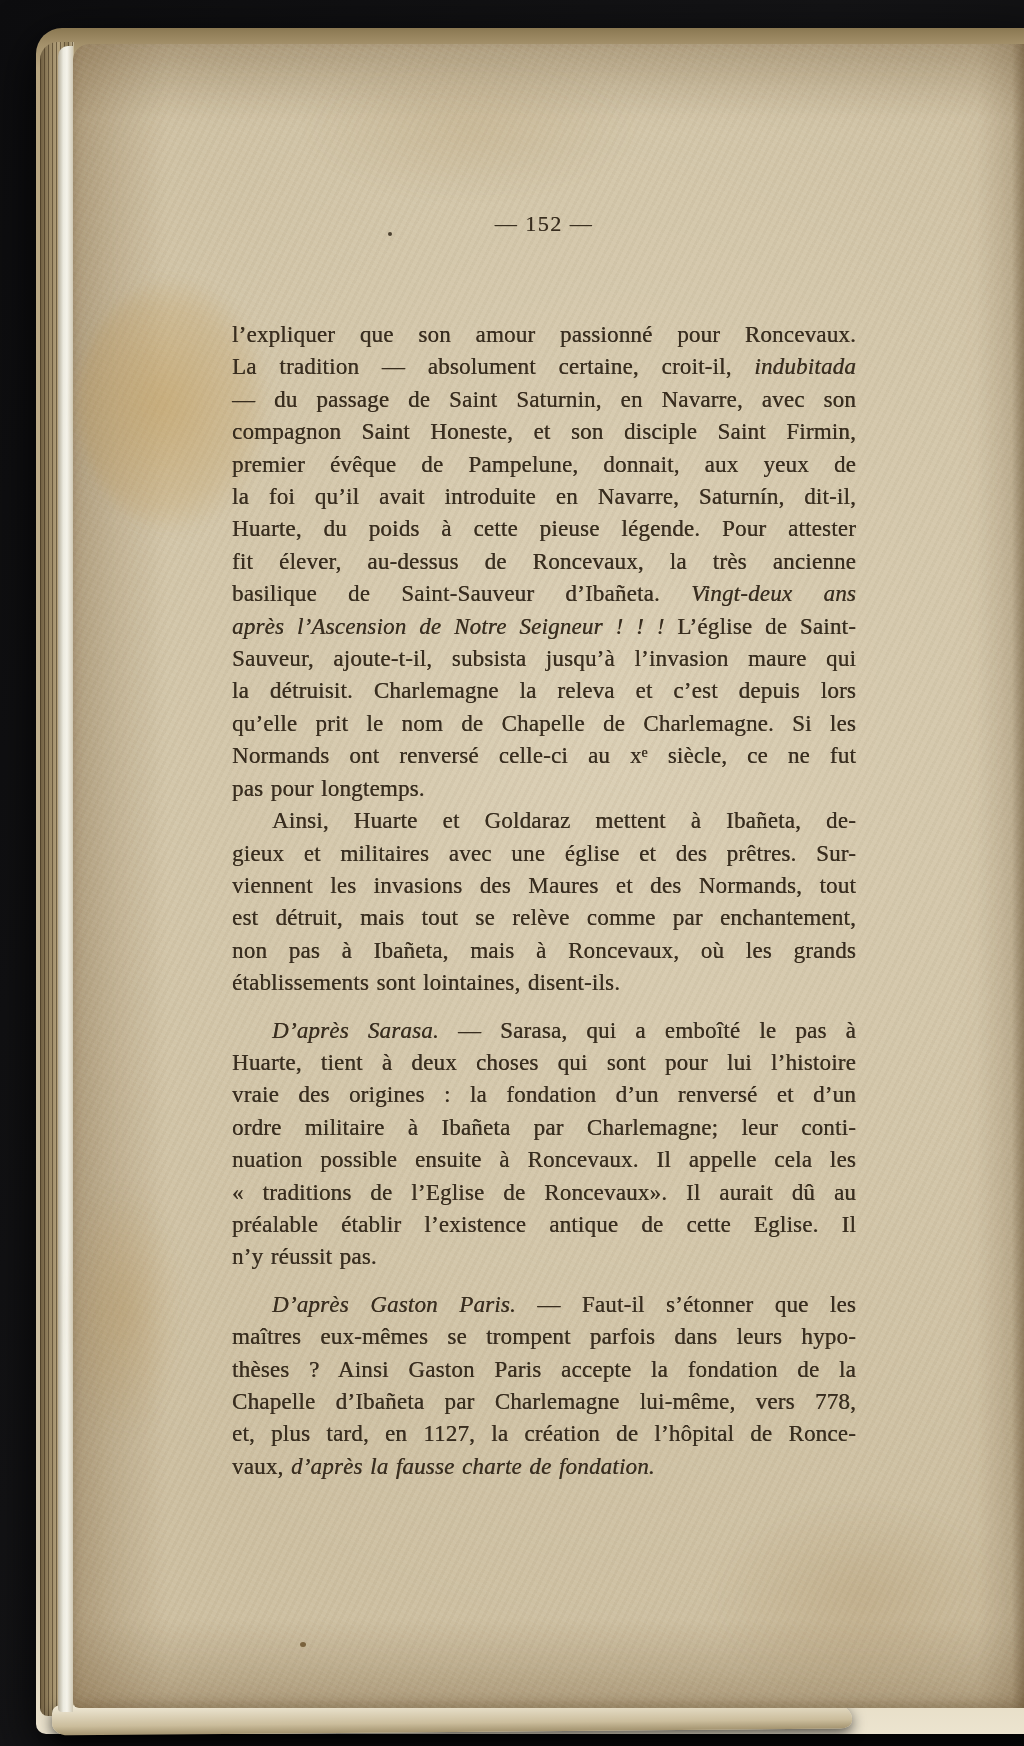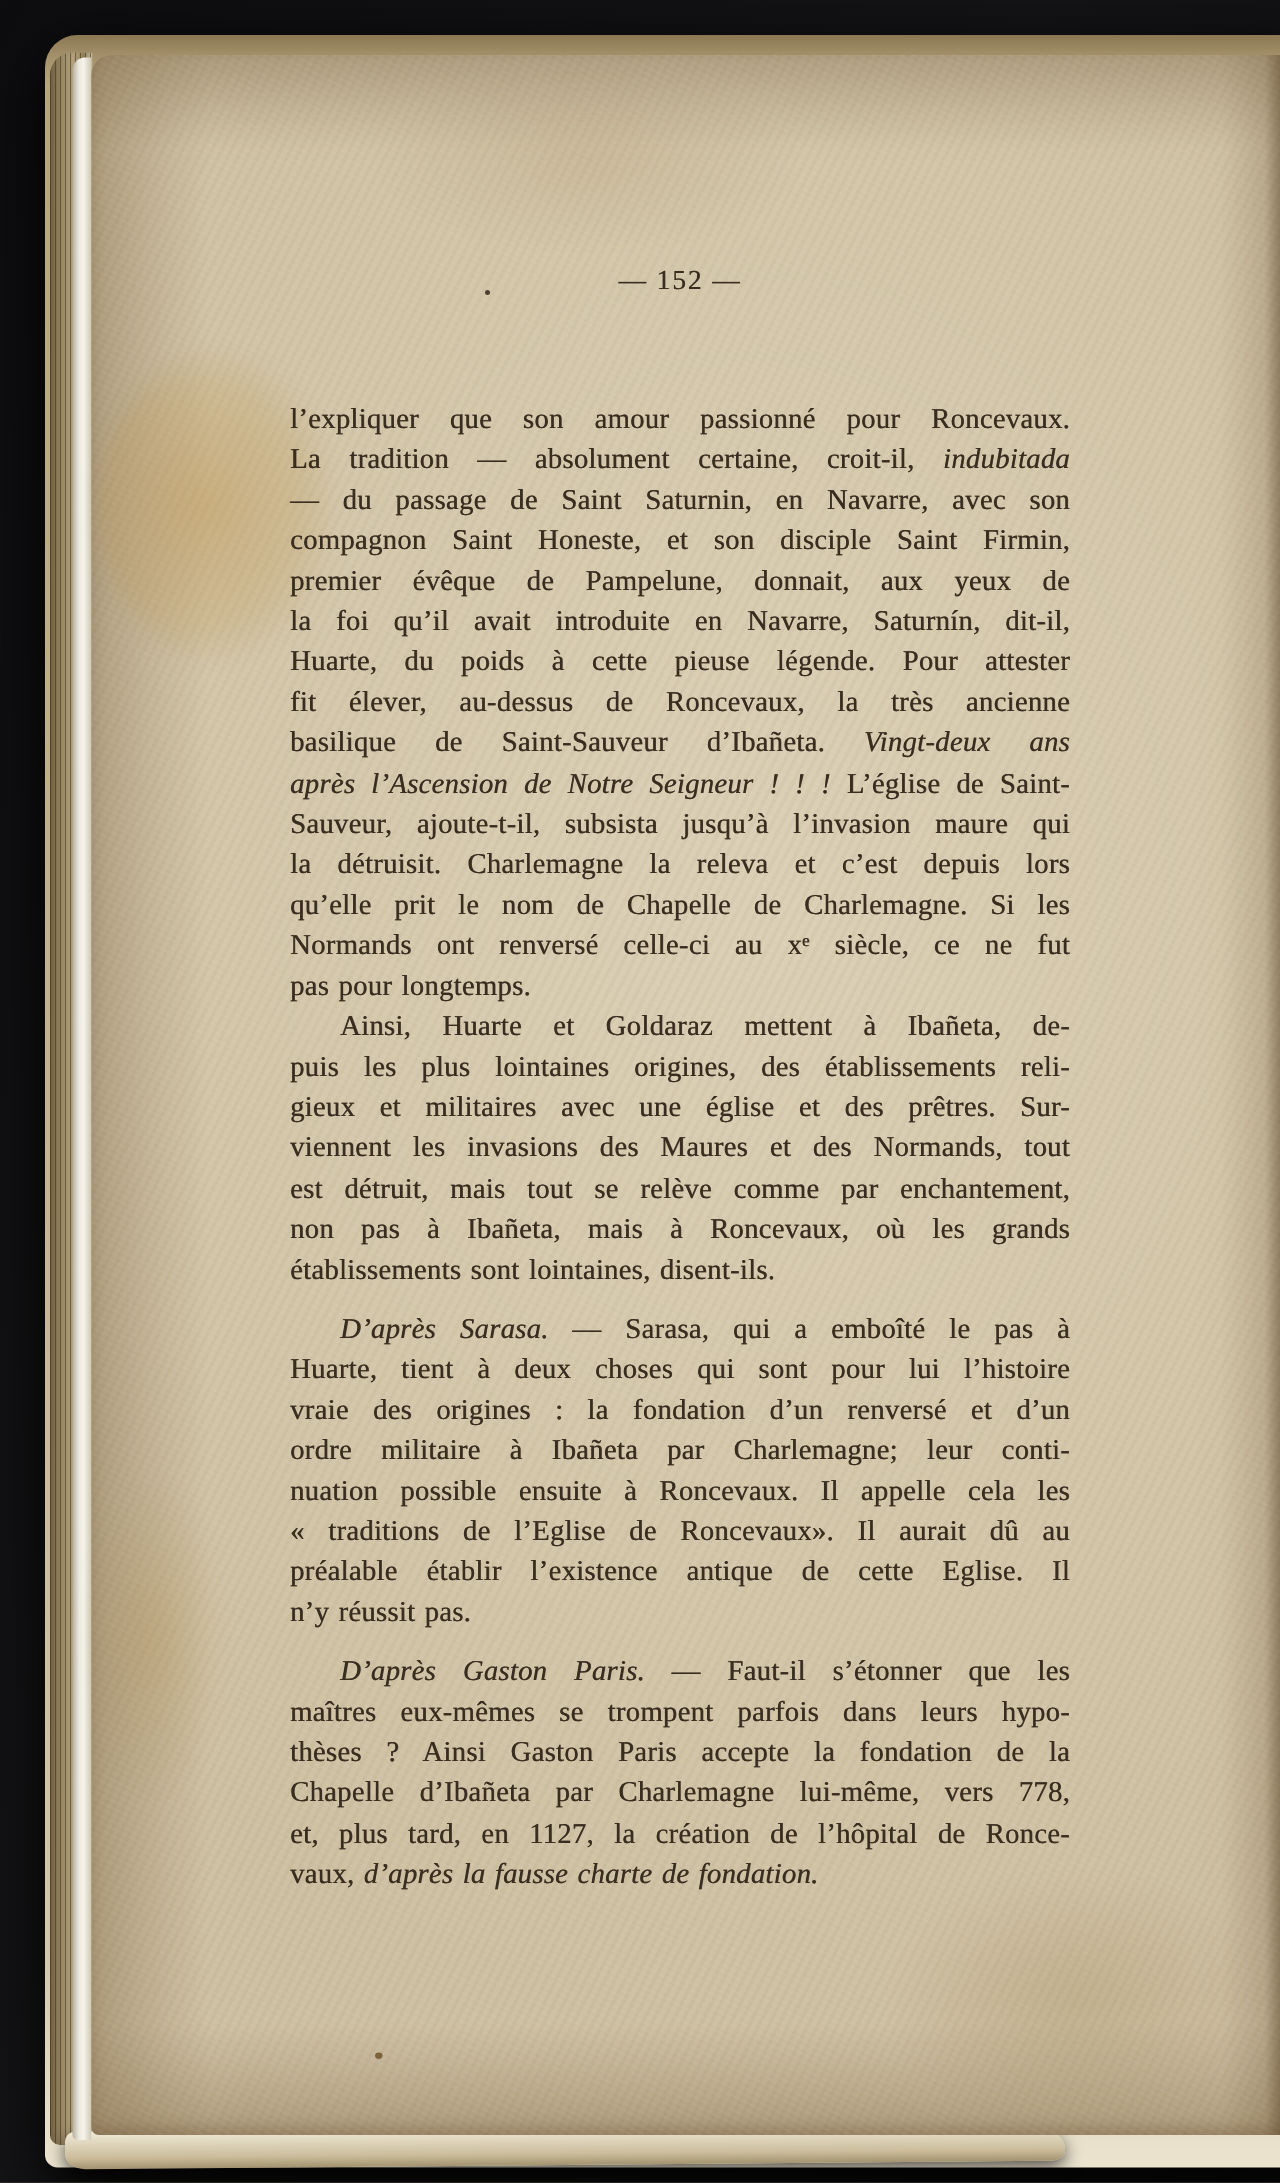--- a/index.html
+++ b/index.html
@@ -125,21 +125,20 @@
         <div class="line"><span class="rm">basilique de Saint-Sauveur d’Ibañeta. </span><span class="it">Vingt-deux ans</span></div>
         <div class="line"><span class="it">après l’Ascension de Notre Seigneur ! ! !</span><span class="rm"> L’église de Saint-</span></div>
         <div class="line"><span class="rm">Sauveur, ajoute-t-il, subsista jusqu’à l’invasion maure qui</span></div>
         <div class="line"><span class="rm">la détruisit. Charlemagne la releva et c’est depuis lors</span></div>
         <div class="line"><span class="rm">qu’elle prit le nom de Chapelle de Charlemagne. Si les</span></div>
         <div class="line"><span class="rm">Normands ont renversé celle-ci au xᵉ siècle, ce ne fut</span></div>
         <div class="line last"><span class="rm">pas pour longtemps.</span></div>
       </div>
       <div class="para">
         <div class="line indent"><span class="rm">Ainsi, Huarte et Goldaraz mettent à Ibañeta, de-</span></div>
-        <div class="line"><span class="rm">puis les plus lointaines origines, des établissements reli-</span></div>
         <div class="line"><span class="rm">gieux et militaires avec une église et des prêtres. Sur-</span></div>
         <div class="line"><span class="rm">viennent les invasions des Maures et des Normands, tout</span></div>
         <div class="line"><span class="rm">est détruit, mais tout se relève comme par enchantement,</span></div>
         <div class="line"><span class="rm">non pas à Ibañeta, mais à Roncevaux, où les grands</span></div>
         <div class="line last"><span class="rm">établissements sont lointaines, disent-ils.</span></div>
       </div>
       <div class="para gap">
         <div class="line indent"><span class="it">D’après Sarasa.</span><span class="rm"> — Sarasa, qui a emboîté le pas à</span></div>
         <div class="line"><span class="rm">Huarte, tient à deux choses qui sont pour lui l’histoire</span></div>
         <div class="line"><span class="rm">vraie des origines : la fondation d’un renversé et d’un</span></div>

